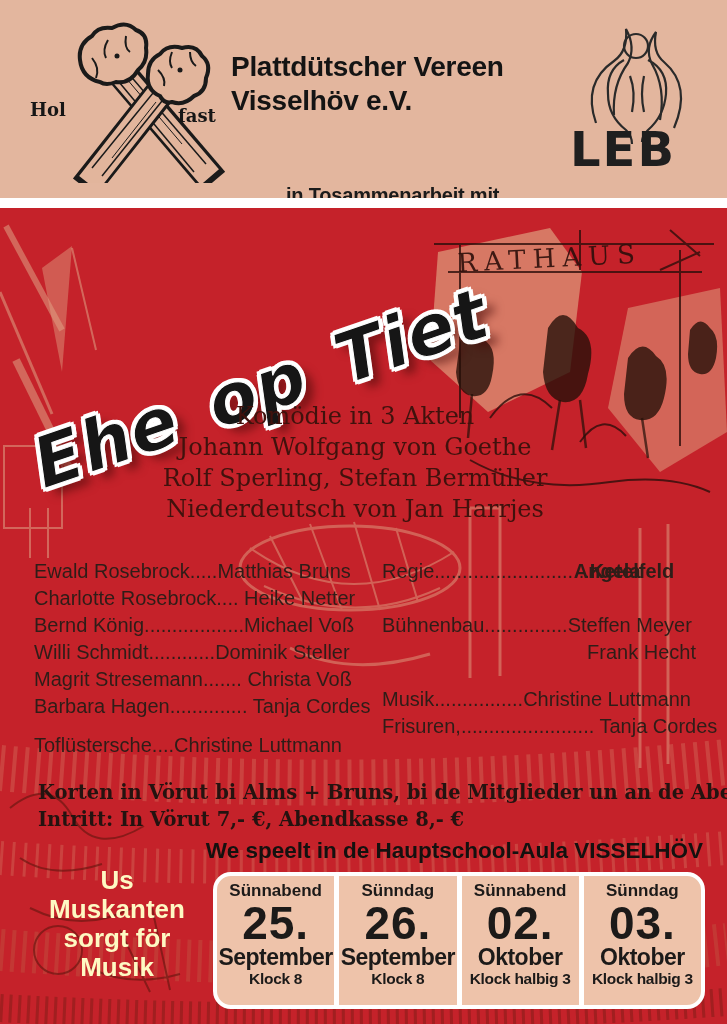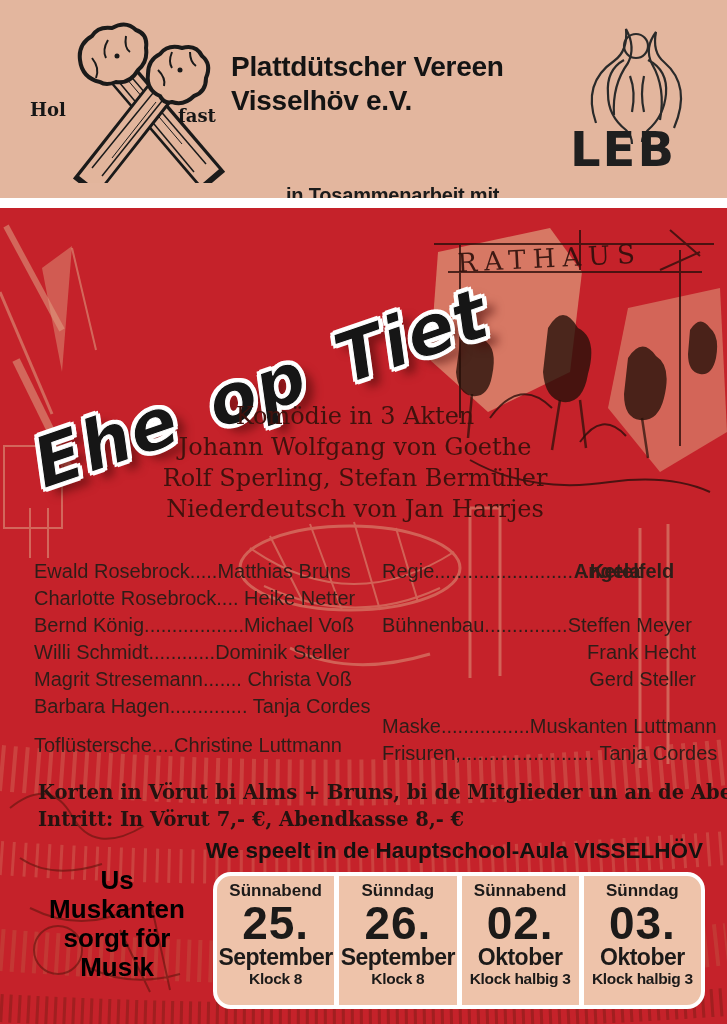--- a/index.html
+++ b/index.html
@@ -43,21 +43,21 @@
   .crew .gap27{height:27px;}
   .crew .gap20{height:20px;}
   .overlap-wrap{position:relative;display:inline-block;font-weight:bold;}
   .name-front{position:absolute;left:-16px;top:0;}
   
   .tickets{position:absolute;left:38px;top:779px;font-family:"DejaVu Serif",serif;font-weight:bold;
     font-size:19.5px;line-height:27px;color:#241310;white-space:nowrap;}
   .venue{position:absolute;right:24px;top:838px;font-weight:bold;font-size:22.5px;color:#14110f;white-space:nowrap;}
   
   .music{position:absolute;left:22px;top:866px;width:190px;text-align:center;
-    font-weight:bold;font-size:26px;line-height:29px;color:#000000;}
+    font-weight:bold;font-size:26px;line-height:29px;color:#fef9c3;}
   
   .shows{position:absolute;left:213px;top:872px;width:492px;height:137px;box-sizing:border-box;
     background:#eec3aa;border:4px solid #fff;border-radius:18px;display:flex;overflow:hidden;}
   .show-card{flex:1;display:flex;flex-direction:column;align-items:center;justify-content:flex-start;
     border-right:5px solid #fff;color:#1c1a19;text-align:center;padding-top:5px;}
   .show-card:last-child{border-right:none;}
   .show-day{font-weight:bold;font-size:17px;}
   .show-date{font-weight:bold;font-size:46px;line-height:44px;letter-spacing:1px;}
   .show-month{font-weight:bold;font-size:23px;line-height:25px;letter-spacing:-.5px;}
   .show-time{font-weight:bold;font-size:15.5px;letter-spacing:-.3px;}
@@ -208,23 +208,22 @@
       <div>Toflüstersche....Christine Luttmann</div>
     </div>
 
     <div class="crew">
       <div>
         <span>Regie............................</span><span class="overlap-wrap"><span class="name-back">Ketelfeld</span><span class="name-front">Angela</span></span>
       </div>
       <div class="gap27"></div>
       <div>Bühnenbau...............Steffen Meyer</div>
       <div class="right">Frank Hecht</div>
-      <div class="right">Gerd Steller</div>
       <div class="gap20"></div>
-      <div>Maske................Muskanten Luttmann</div>
+      <div>Musik................Christine Luttmann</div>
       <div>Frisuren,........................ Tanja Cordes</div>
     </div>
 
     <div class="tickets">
       <div>Korten in Vörut bi Alms + Bruns, bi de Mitglieder un an de Abendkasse.</div>
       <div>Intritt: In Vörut 7,- €, Abendkasse 8,- €</div>
     </div>
 
     <div class="venue">We speelt in de Hauptschool-Aula VISSELHÖV</div>
 

